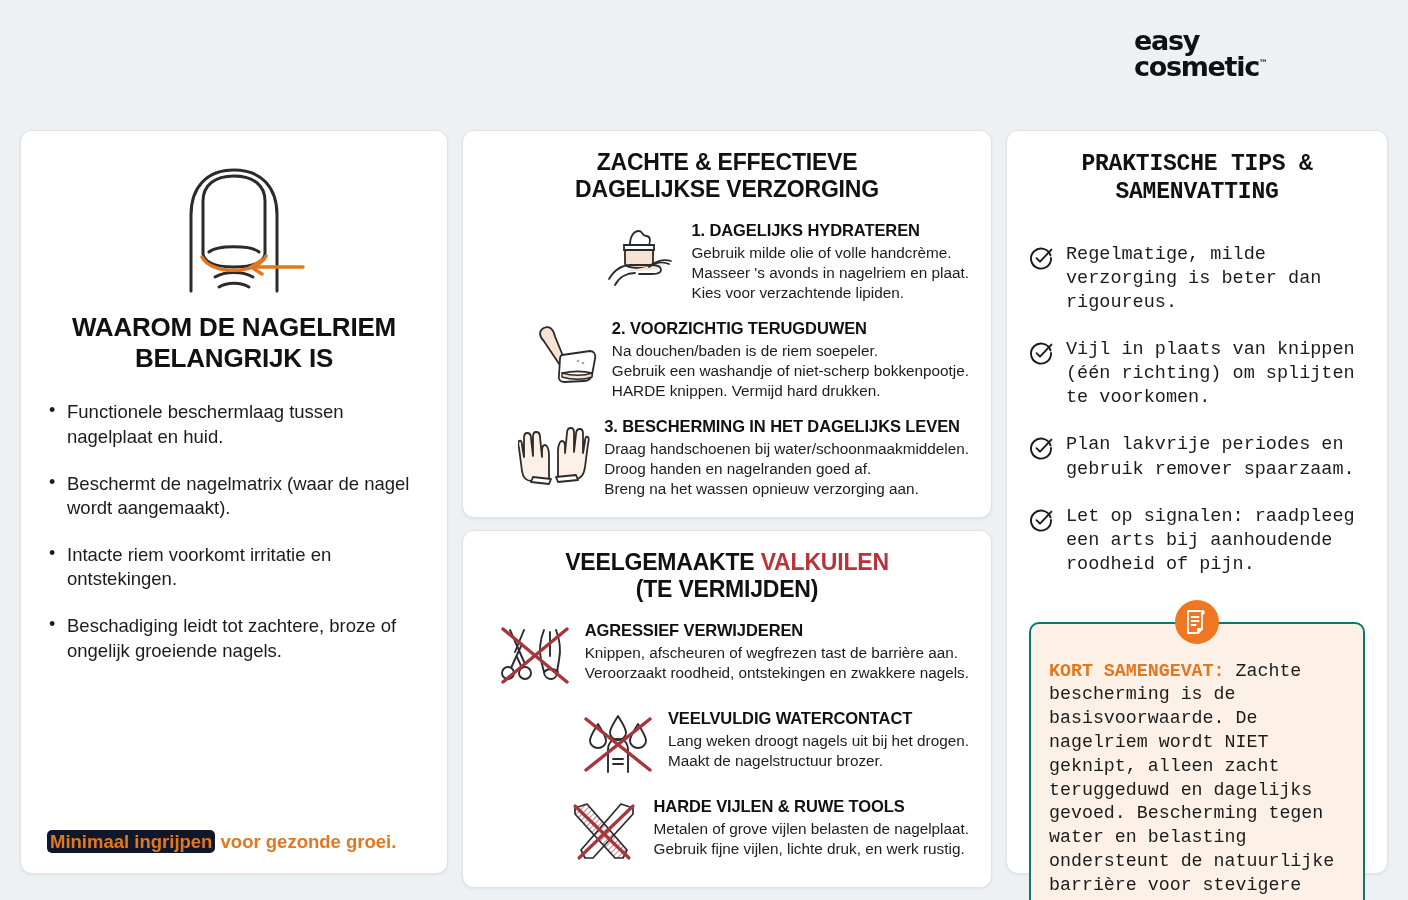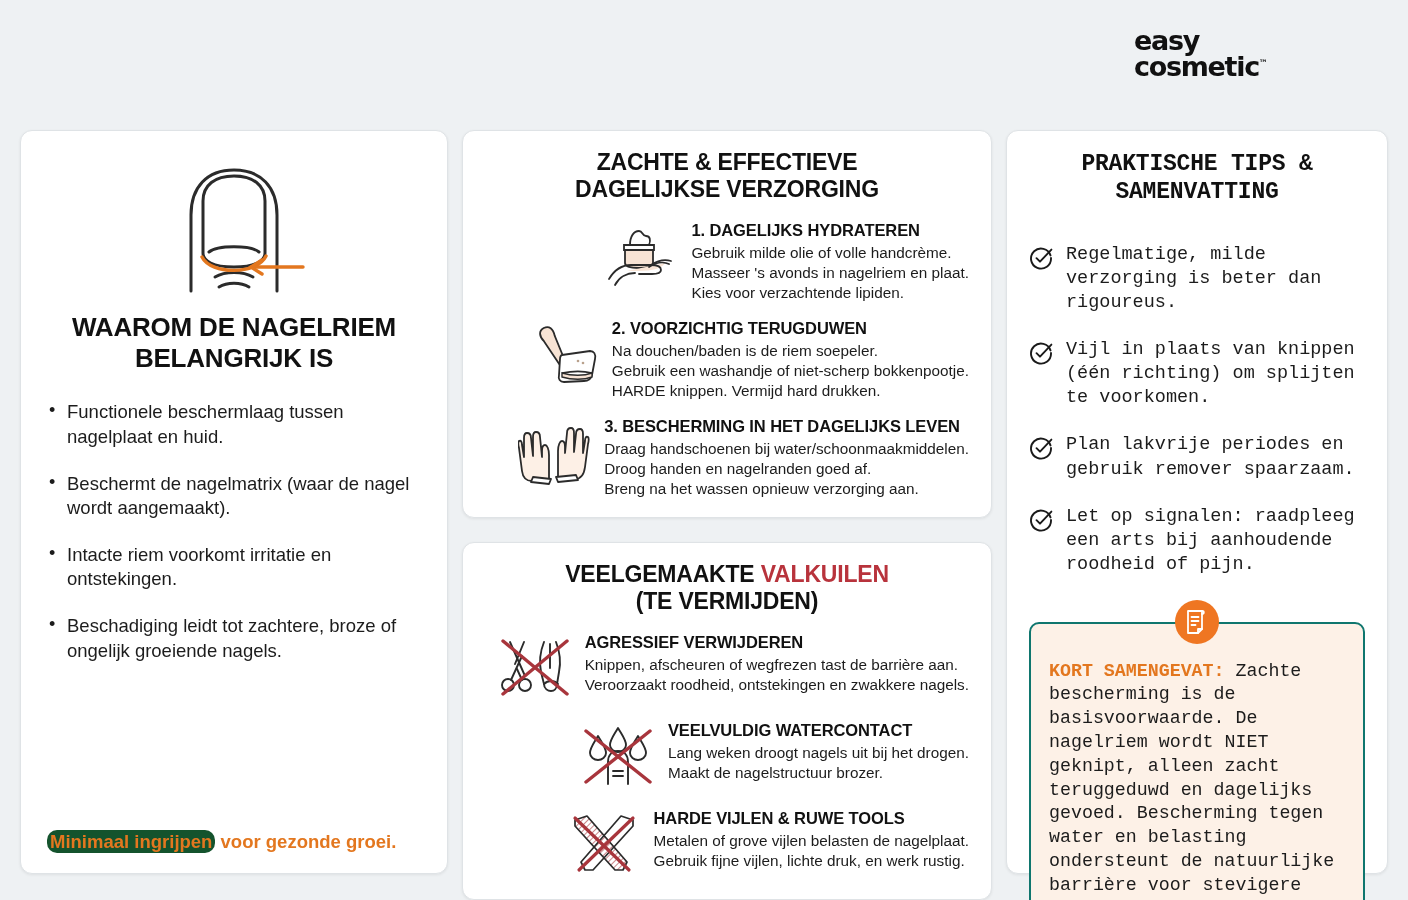--- a/index.html
+++ b/index.html
@@ -27,21 +27,21 @@
     font-size: 30px; font-weight: bold; line-height: 1.28;
     color: #111; letter-spacing: -0.3px; padding-top: 14px;
   }
 
   
   .columns {
     display: flex; gap: 14px; padding: 0 20px;
     height: 744px; align-items: stretch;
   }
   .col-left  { flex: 0 0 428px; display: flex; }
-  .col-mid   { flex: 0 0 530px; display: flex; flex-direction: column; gap: 24px; }
+  .col-mid   { flex: 0 0 530px; display: flex; flex-direction: column; gap: 12px; }
   .col-right { flex: 1 1 auto;  display: flex; }
 
   .card {
     background: #fff;
     border: 1px solid #dfe3e6;
     border-radius: 12px;
     box-shadow: 0 1px 3px rgba(0,0,0,0.07);
   }
 
   
@@ -55,21 +55,21 @@
   .bullets li {
     position: relative; padding-left: 20px; font-size: 18.5px;
     line-height: 1.33; margin-bottom: 22px; color: #1c1c1c;
   }
   .bullets li:before {
     content: "•"; position: absolute; left: 2px; top: -1px; font-size: 18px;
   }
   .left-footnote {
     margin-top: auto; font-size: 18.5px; font-weight: bold; color: #e3771f;
   }
-  .hl { background: #14532d; border-radius: 10px; padding: 1px 3px; }
+  .hl { background: #0f172a; border-radius: 5px; padding: 1px 3px; }
 
   
   .mid-card { padding: 18px 22px 16px; }
   .mid-title {
     text-align: center; font-size: 23px; font-weight: bold;
     line-height: 1.17; letter-spacing: -0.2px; color: #111; margin-bottom: 16px;
   }
   .mid-title .red { color: #b8333c; }
   .step { display: flex; gap: 12px; margin-bottom: 14px; align-items: flex-start; justify-content: flex-end; }
   .step:last-child { margin-bottom: 2px; }

